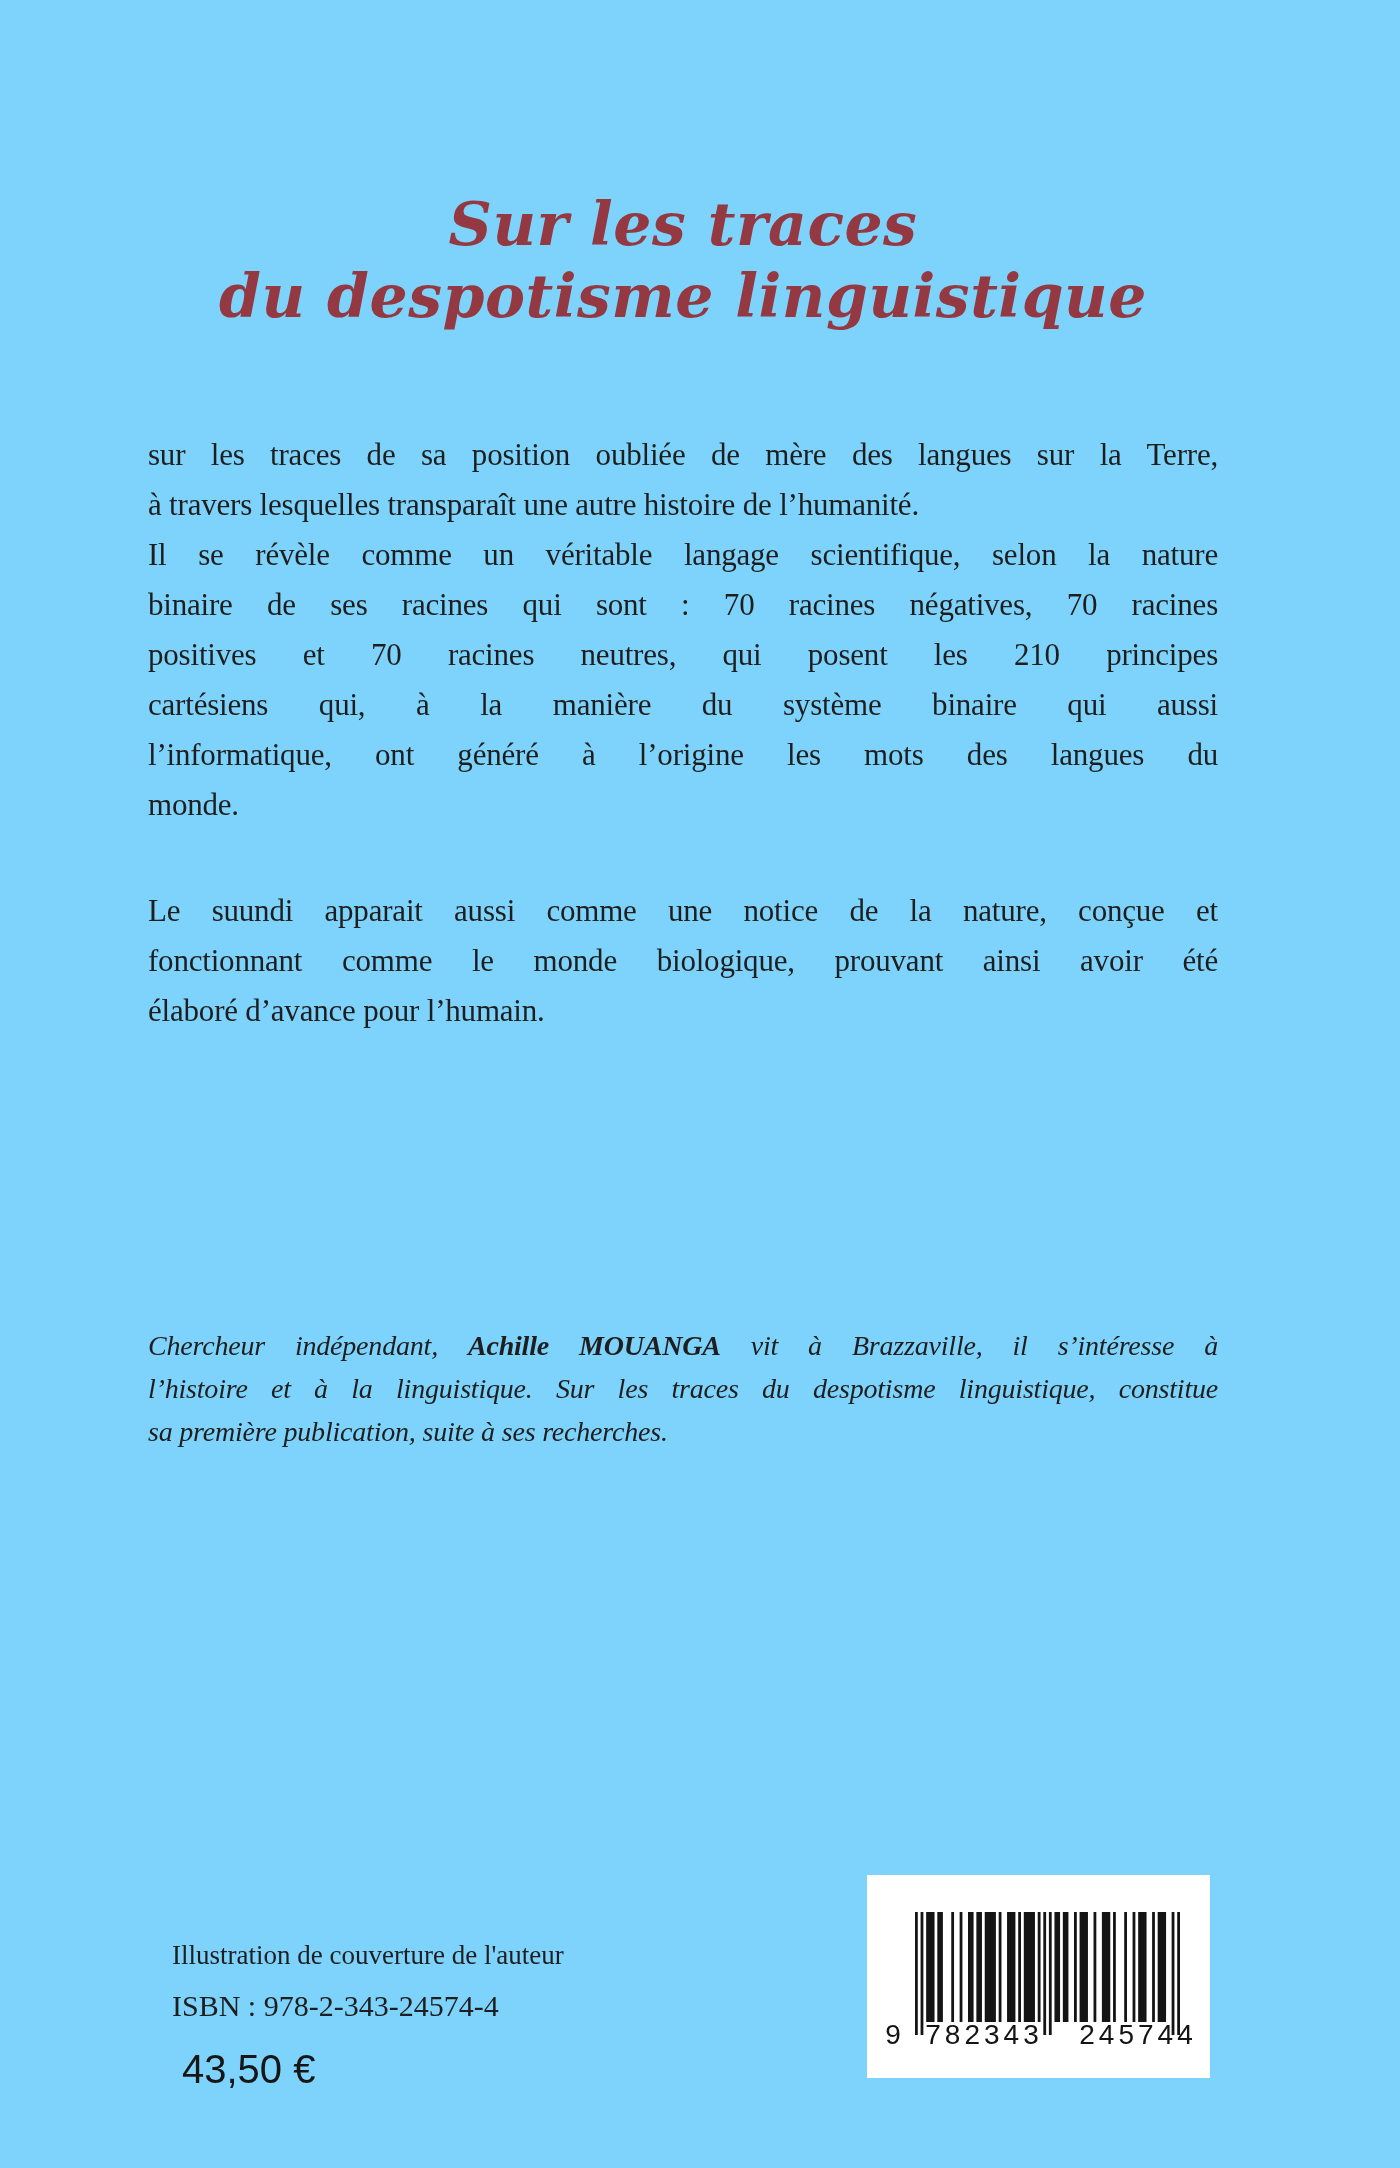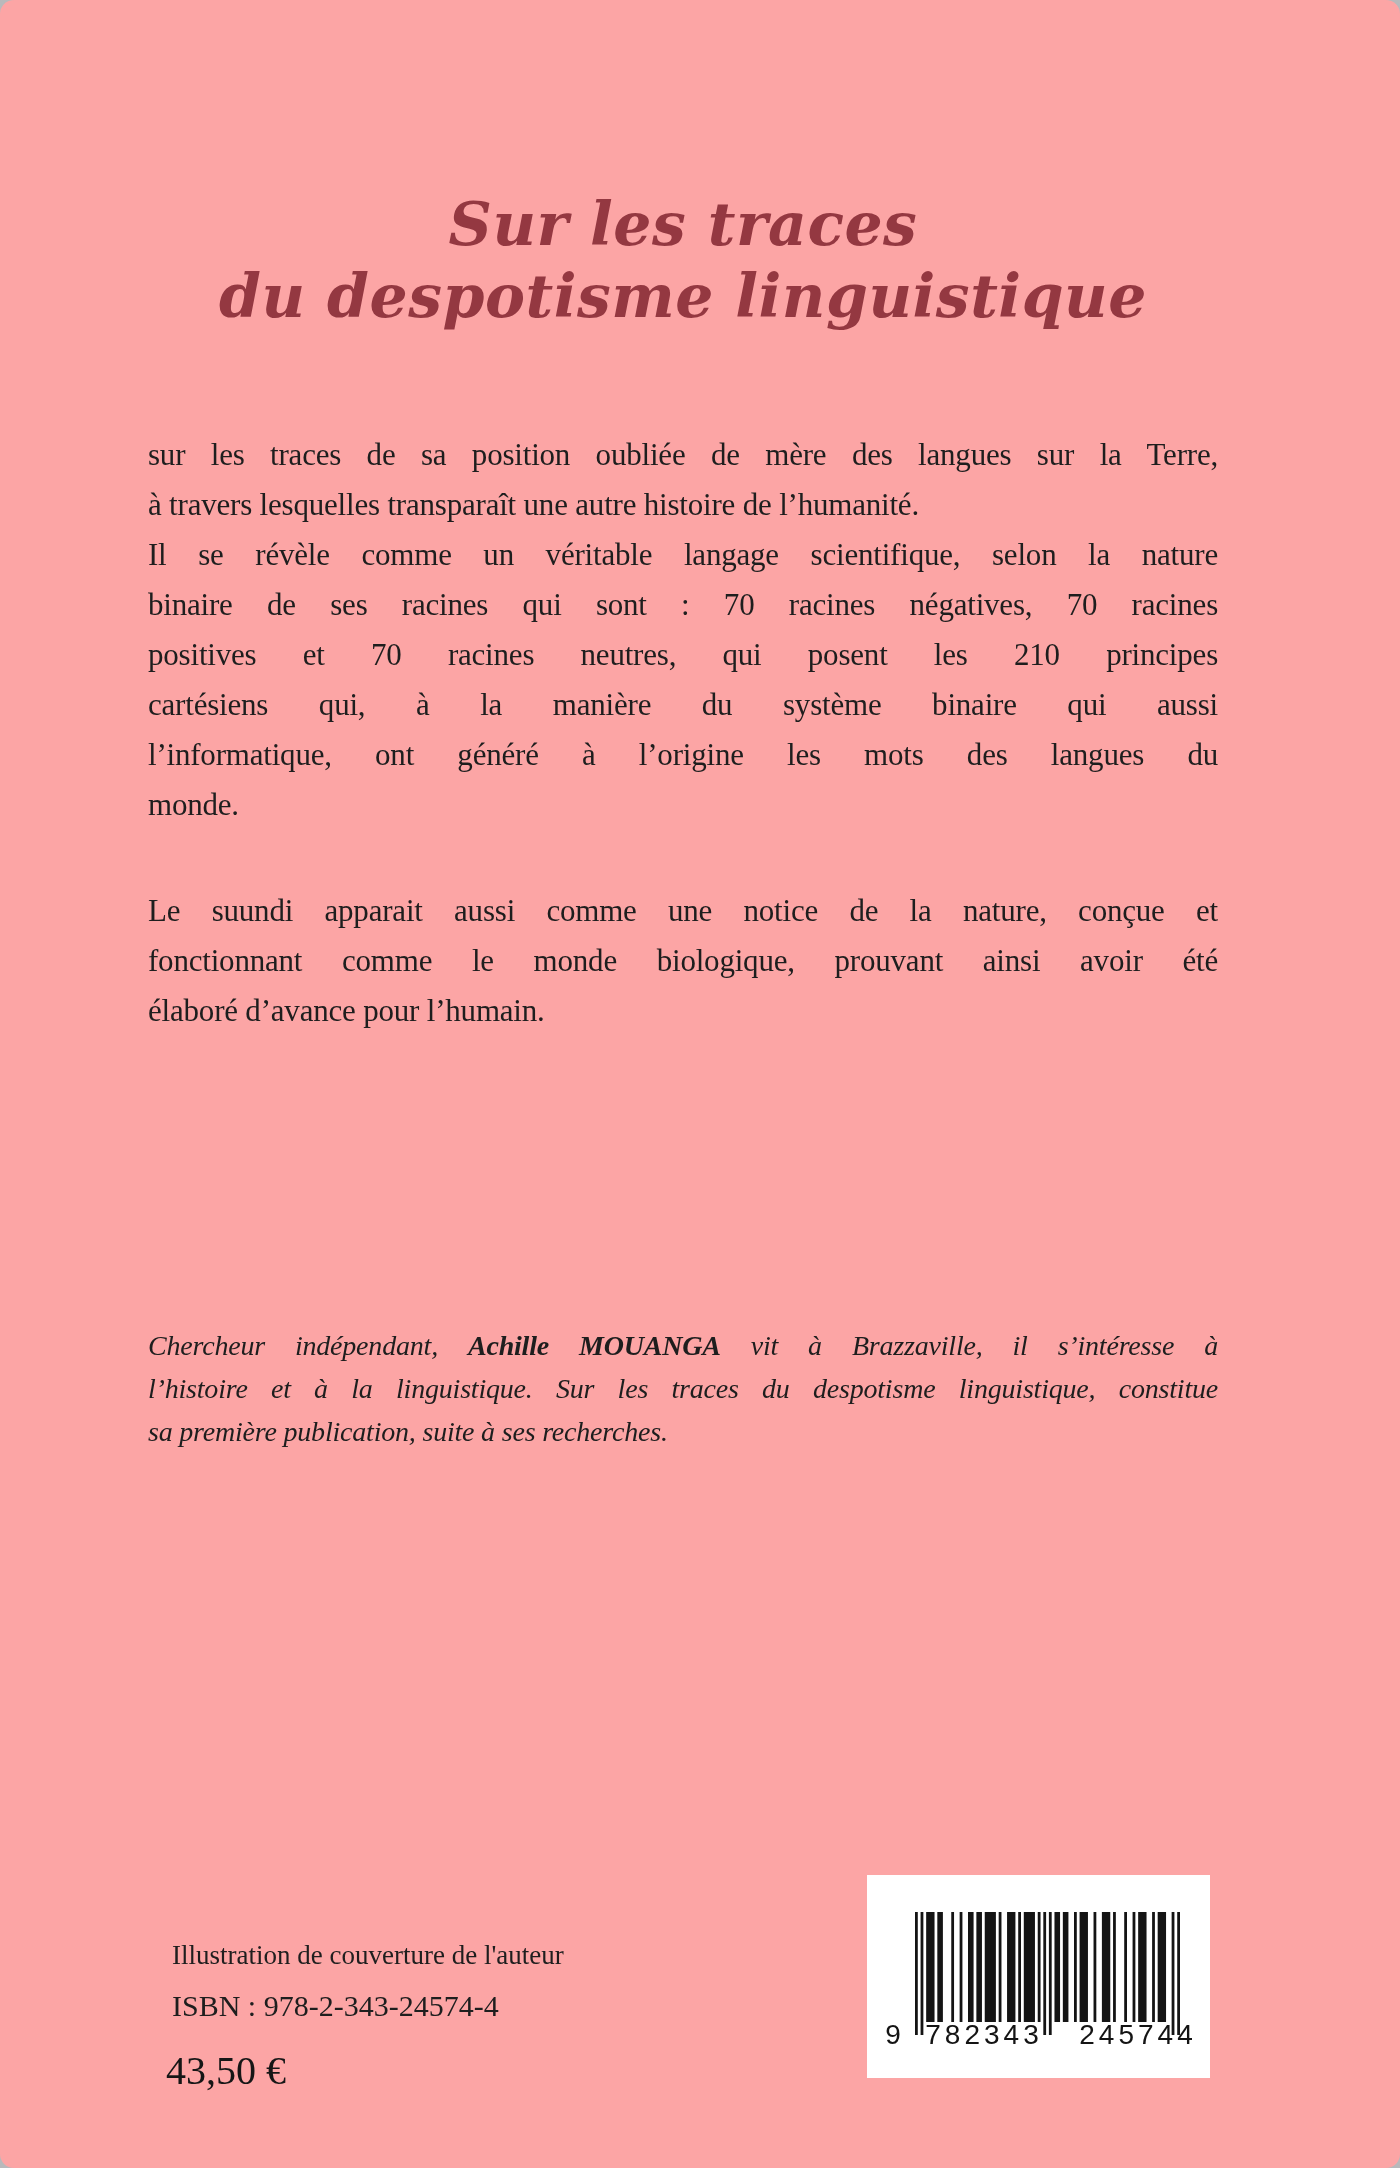--- a/index.html
+++ b/index.html
@@ -31,43 +31,43 @@
   .body-text .para:nth-child(3) { margin-top: 56px; }
 
   .jline { text-align: justify; text-align-last: justify; white-space: normal; }
   .jline.last { text-align-last: left; }
 
   .bio { top: 1324px; font-size: 28px; line-height: 43px; font-style: italic; letter-spacing: -0.2px; }
   .bio b { font-weight: bold; }
 
   .credit { position: absolute; left: 172px; top: 1940px; font-size: 27px; }
   .isbn   { position: absolute; left: 172px; top: 1989px; font-size: 30px; }
-  .price  { position: absolute; left: 166px; top: 2047px; font-size: 40px;
-            font-family: Liberation Serif, serif; color: #161616; }
+  .price  { position: absolute; left: 182px; top: 2047px; font-size: 40px;
+            font-family: Liberation Sans, sans-serif; color: #161616; }
 
   .barcode {
     position: absolute; left: 867px; top: 1875px;
     width: 343px; height: 203px; background: #ffffff;
   }
   .bc-bars { position: absolute; left: 48px; top: 37px; }
   .bc-bars rect { fill: #141414; }
   .bc-digit {
     position: absolute; top: 144px;
     font-family: "Liberation Sans", sans-serif;
     font-size: 28px; color: #141414;
     text-align: center; letter-spacing: 4px;
   }
   .bc-d0 { left: 8px;   width: 36px;  letter-spacing: 0; }
   .bc-d1 { left: 56px;  width: 122px; }
   .bc-d2 { left: 185px; width: 122px; margin-left: 25px; }
 </style>
 </head>
 <body>
 
-<div class="cover" style="background: #fca5a5; color: rgb(30, 30, 30); border-radius: 14px;">
+<div class="cover" style="background: #7dd3fc; color: rgb(30, 30, 30);">
 
   <h1 class="col title" style="color: rgb(148, 56, 65);">
     <span>Sur les traces</span><br>
     <span>du despotisme linguistique</span>
   </h1>
 
   <div class="col body-text" id="body-text">
       <div class="para">
         <div class="jline">sur les traces de sa position oubliée de mère des langues sur la Terre,</div>
         <div class="jline last">à travers lesquelles transparaît une autre histoire de l’humanité.</div>

